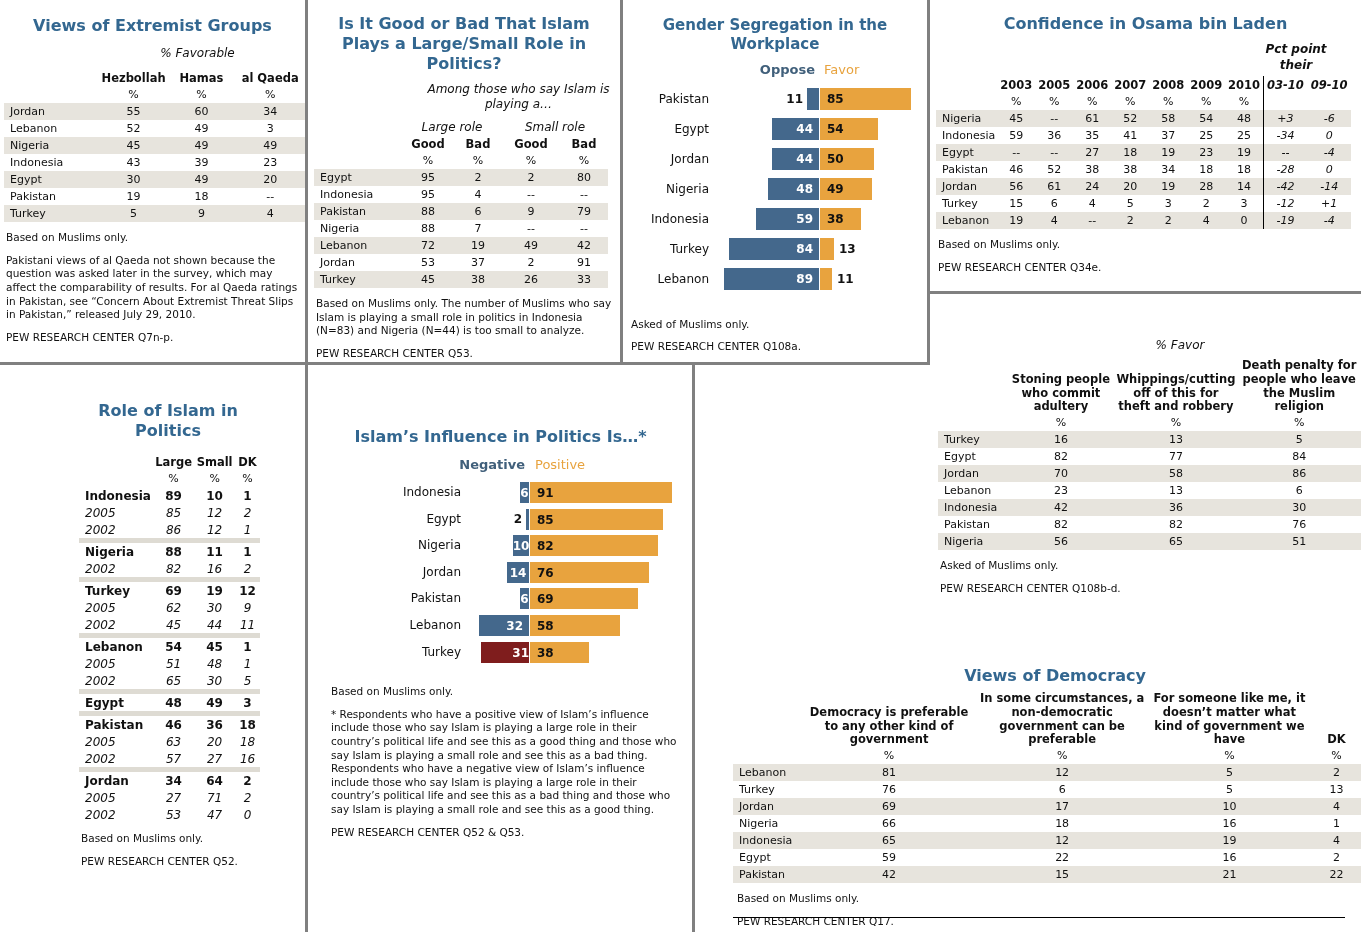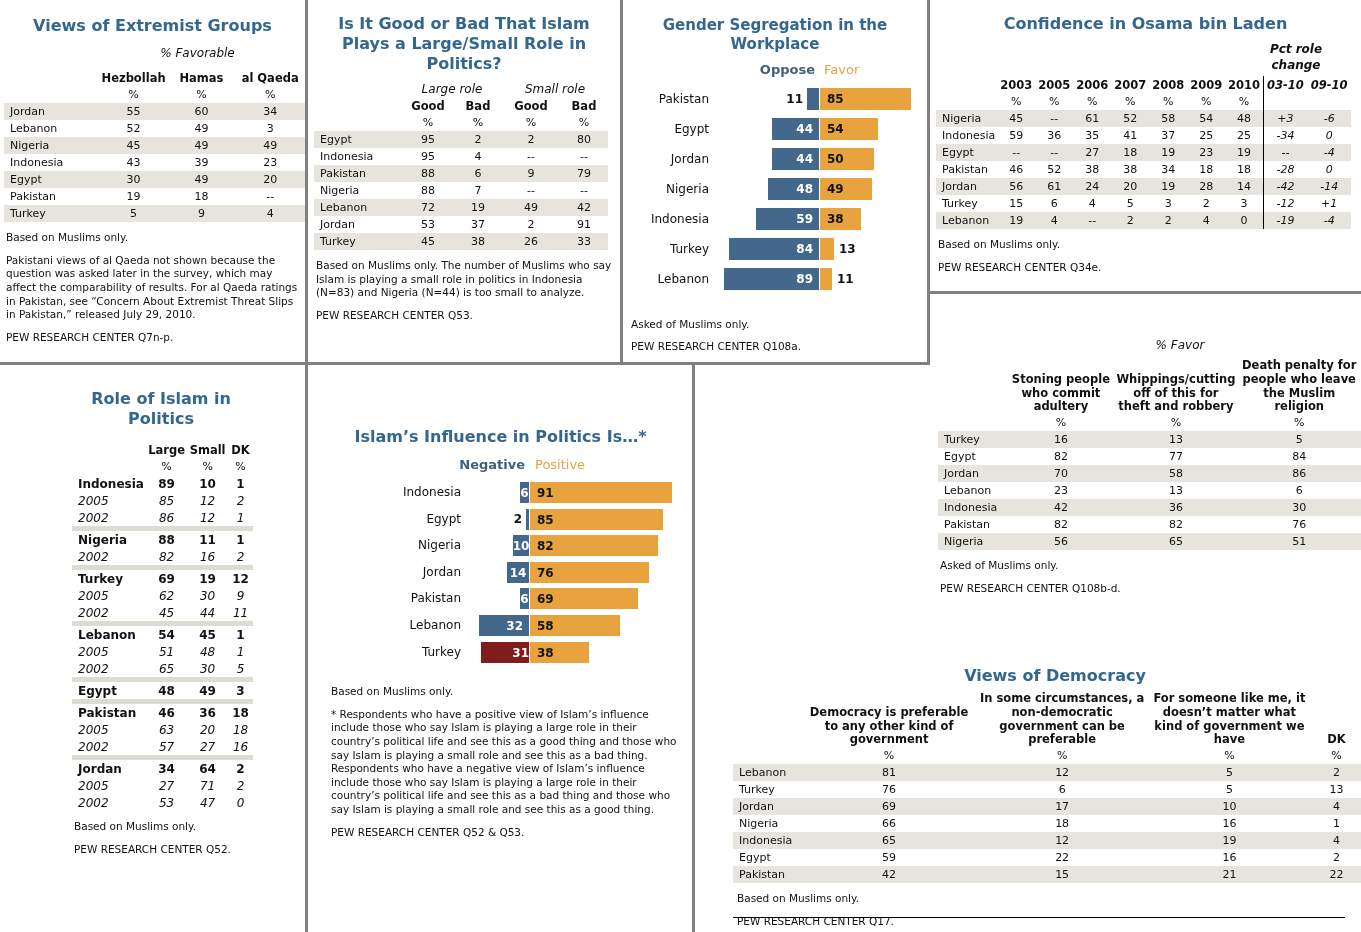--- a/index.html
+++ b/index.html
@@ -50,21 +50,21 @@
   #p3{left:623px;top:0;width:304px;height:362px;padding-top:16px;}
   #p3 .title{font-size:15px;margin:0 auto;width:230px;}
   #p3 .legend{margin-top:8px;}
   #p3 .chart{height:210px;margin-top:4px;}
   #p3 .notes{margin-left:8px;margin-top:24px;width:280px;}
   #p4{left:930px;top:0;width:431px;height:291px;padding-top:14px;position:absolute;}
   #p4 .chg{position:absolute;top:42px;left:318px;width:96px;text-align:center;
            font-weight:bold;font-style:italic;font-size:12px;line-height:1.3;}
   #p4 table{margin:42px 0 0 6px;}
   #p4 .notes{margin-left:8px;width:410px;}
-  #p5{left:0;top:365px;width:253px;height:567px;padding-top:24px;}
+  #p5{left:7px;top:365px;width:253px;height:567px;padding-top:36px;}
   #p5 .title{margin-left:76px;width:170px;}
   #p5 table{margin:12px 0 0 72px;}
   #p5 .notes{margin-left:74px;width:225px;}
   #p6{left:309px;top:365px;width:383px;height:551px;padding-top:62px;}
   #p6 .title{margin:0 auto;width:370px;}
   #p6 .legend{margin-top:10px;}
   #p6 .chart{height:188px;margin-top:4px;}
   #p6 .notes{margin-left:22px;margin-top:18px;width:346px;}
   #p7{left:930px;top:294px;width:431px;height:316px;padding-top:36px;}
   #p7 .sub{margin:8px 0 0 85px;width:330px;}
@@ -151,20 +151,21 @@
       </table>
     <div class="notes" id="n-extremist">
         <div class="note">Based on Muslims only.</div>
         <div class="note">Pakistani views of al Qaeda not shown because the question was asked later in the survey, which may affect the comparability of results. For al Qaeda ratings in Pakistan, see “Concern About Extremist Threat Slips in Pakistan,” released July 29, 2010.</div>
         <div class="note">PEW RESEARCH CENTER Q7n-p.</div>
       </div>
   </div>
 
   <div class="panel" id="p2">
     <div class="title">Is It Good or Bad That Islam Plays a Large/Small Role in Politics?</div>
+    <div class="sub">Among those who say Islam is playing a…</div>
     <table id="t-goodbad">
         <colgroup>
           <col style="width: 88px;">
           <col style="width: 52px;">
           <col style="width: 48px;">
           <col style="width: 58px;">
           <col style="width: 48px;">
         </colgroup>
         <thead>
           <tr>
@@ -314,21 +315,21 @@
         </div>
       </div>
     <div class="notes" id="n-gender">
         <div class="note">Asked of Muslims only.</div>
         <div class="note">PEW RESEARCH CENTER Q108a.</div>
       </div>
   </div>
 
   <div class="panel" id="p4">
     <div class="title">Confidence in Osama bin Laden</div>
-    <div class="chg">Pct role change</div>
+    <div class="chg">Pct point their</div>
     <table id="t-obl">
         <colgroup>
           <col style="width: 58px;">
           <col style="width: 38px;">
           <col style="width: 38px;">
           <col style="width: 38px;">
           <col style="width: 38px;">
           <col style="width: 38px;">
           <col style="width: 38px;">
           <col style="width: 38px;">

